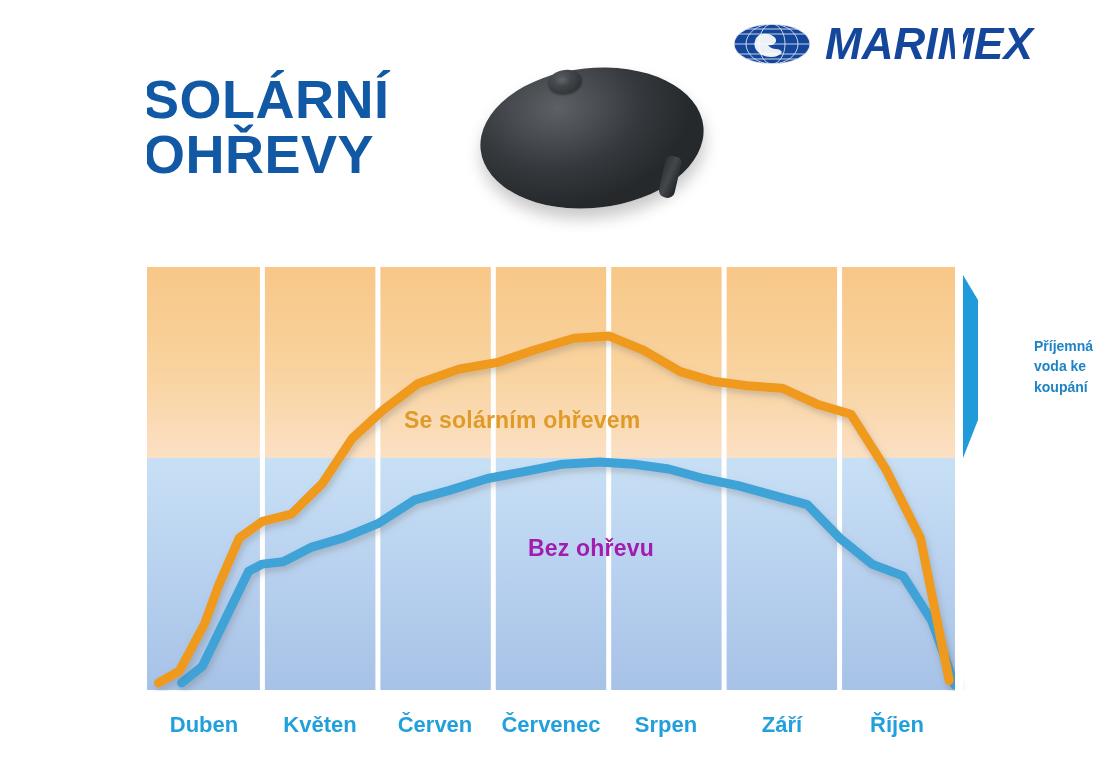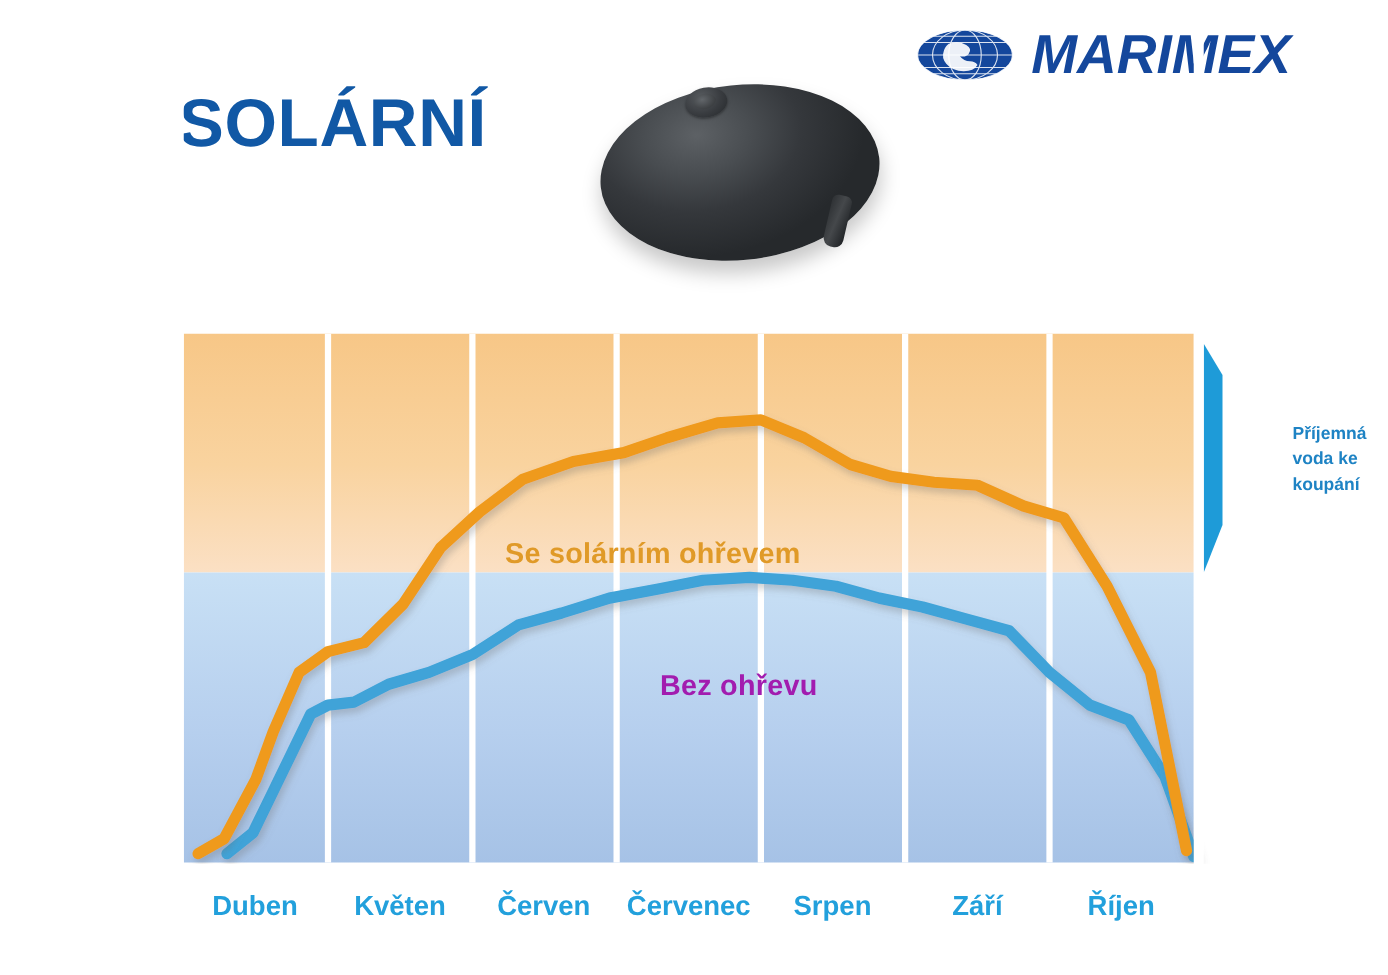--- a/index.html
+++ b/index.html
@@ -143,21 +143,21 @@
     width: 140px;
     text-align: center;
     font-size: 22px;
     font-weight: bold;
     color: #22a0dc;
   }
 
   #series-label-solar {
     position: absolute;
     left: 404px;
-    top: 429px;
+    top: 407px;
     font-size: 23px;
     font-weight: bold;
     color: #e09a28;
     letter-spacing: 0.2px;
   }
   #series-label-plain {
     position: absolute;
     left: 528px;
     top: 535px;
     font-size: 23px;
@@ -176,20 +176,21 @@
     line-height: 1.45;
     color: #1e83c4;
   }
   #comfort-note .note-line { display: block; padding-left: 38px; }
 </style>
 </head>
 <body>
 
 <div id="poster-title">
   <span class="title-line">SOLÁRNÍ</span>
+  <span class="title-line">OHŘEVY</span>
 </div>
 
 <div id="product-photo">
   <div id="dome-rim"></div>
   <div id="dome-body"></div>
   <div id="dome-valve"></div>
   <div id="dome-hose"></div>
 </div>
 
 <div id="logo">

